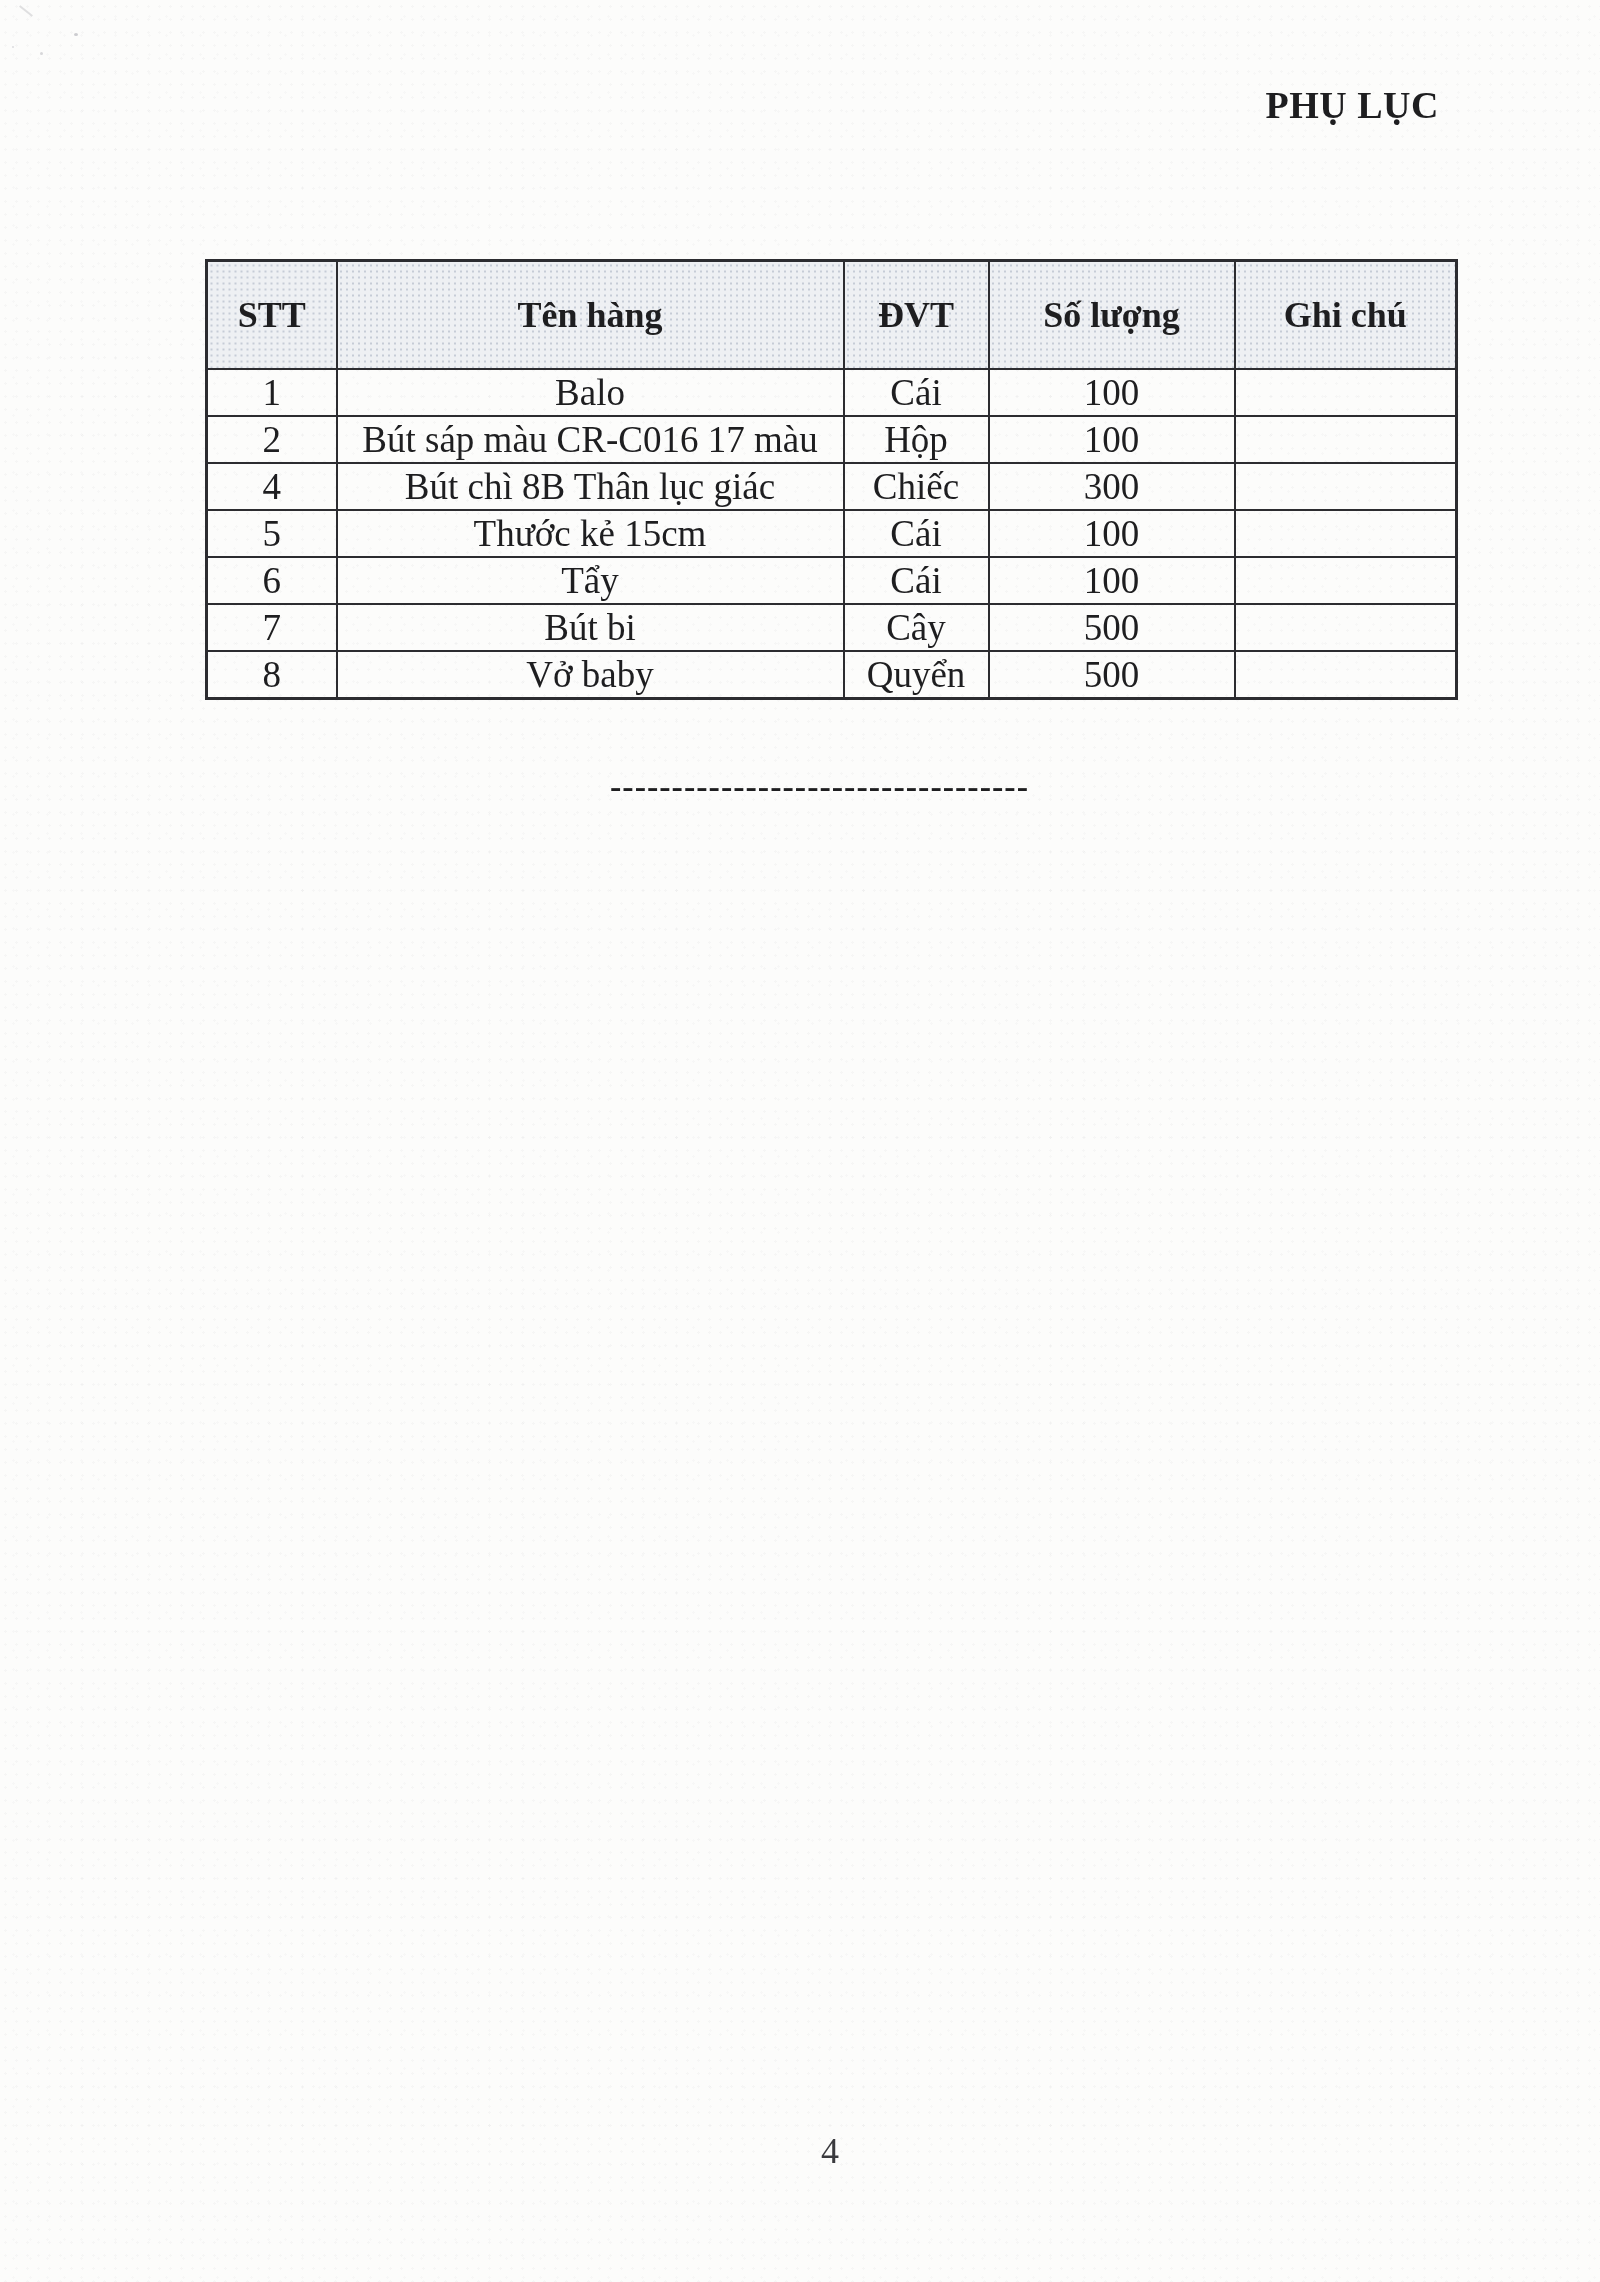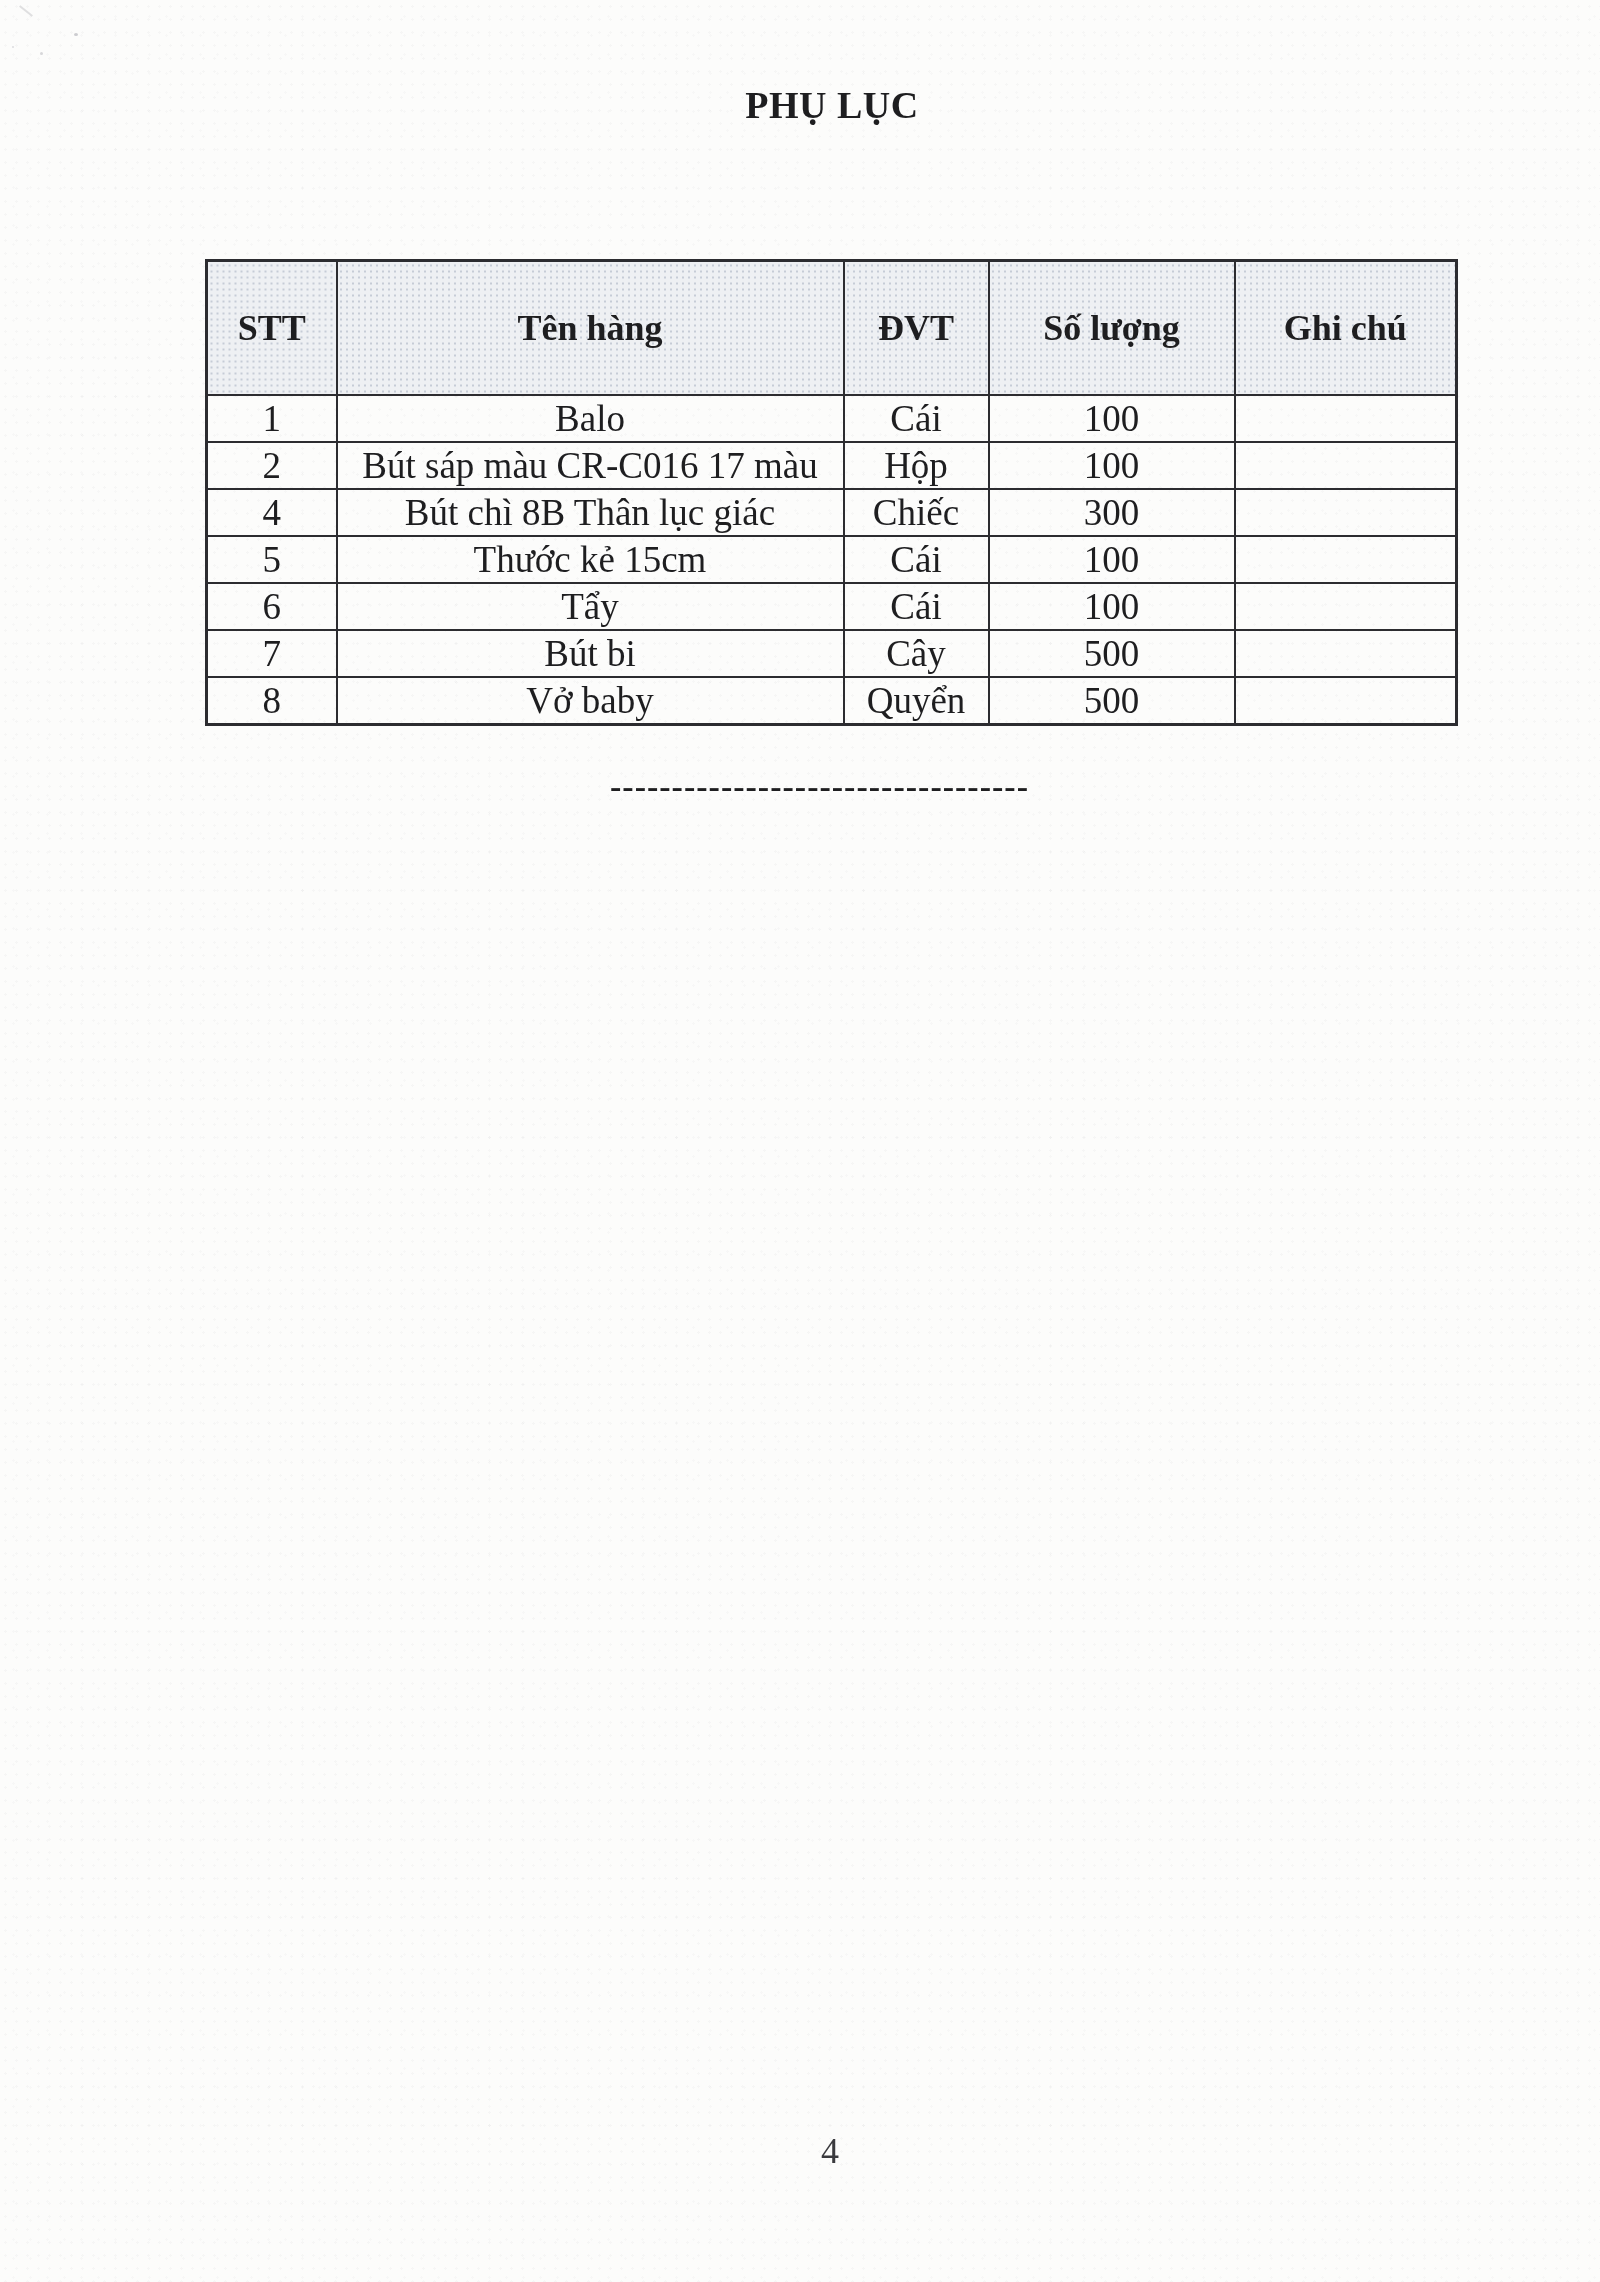--- a/index.html
+++ b/index.html
@@ -13,23 +13,23 @@
       radial-gradient(rgba(110,110,118,0.045) 1px, transparent 1.3px),
       radial-gradient(rgba(110,110,118,0.03) 1px, transparent 1.4px);
     background-size:11px 13px, 17px 19px;
     background-position:0 0, 5px 7px;
     font-family:"Liberation Serif","DejaVu Serif",serif;
     color:#1e1e20;
     overflow:hidden;
   }
   .title-block{
     position:absolute;
-    left:207px; top:82px;
+    left:189px; top:82px;
     width:1250px;
-    text-align:center;
+    text-align:right;
   }
   .title-line{
     font-size:38px;
     font-weight:bold;
     line-height:46px;
     letter-spacing:0.5px;
     white-space:nowrap;
   }
   .title-line .regular{font-weight:normal;}
   table.items{
@@ -41,21 +41,21 @@
     border:3px solid #2c2c30;
   }
   table.items th, table.items td{
     border:2px solid #2c2c30;
     text-align:center;
     vertical-align:middle;
     padding:0;
     overflow:hidden;
     white-space:nowrap;
   }
-  table.items thead tr{height:134px;}
+  table.items thead tr{height:108px;}
   table.items tbody tr{height:45px;}
   table.items th{
     font-size:36px;
     font-weight:bold;
     background-color:#eef0f3;
     background-image:radial-gradient(#c6ccd6 1px, rgba(0,0,0,0) 1.45px);
     background-size:6px 6px;
   }
   table.items td{
     font-size:37px;

